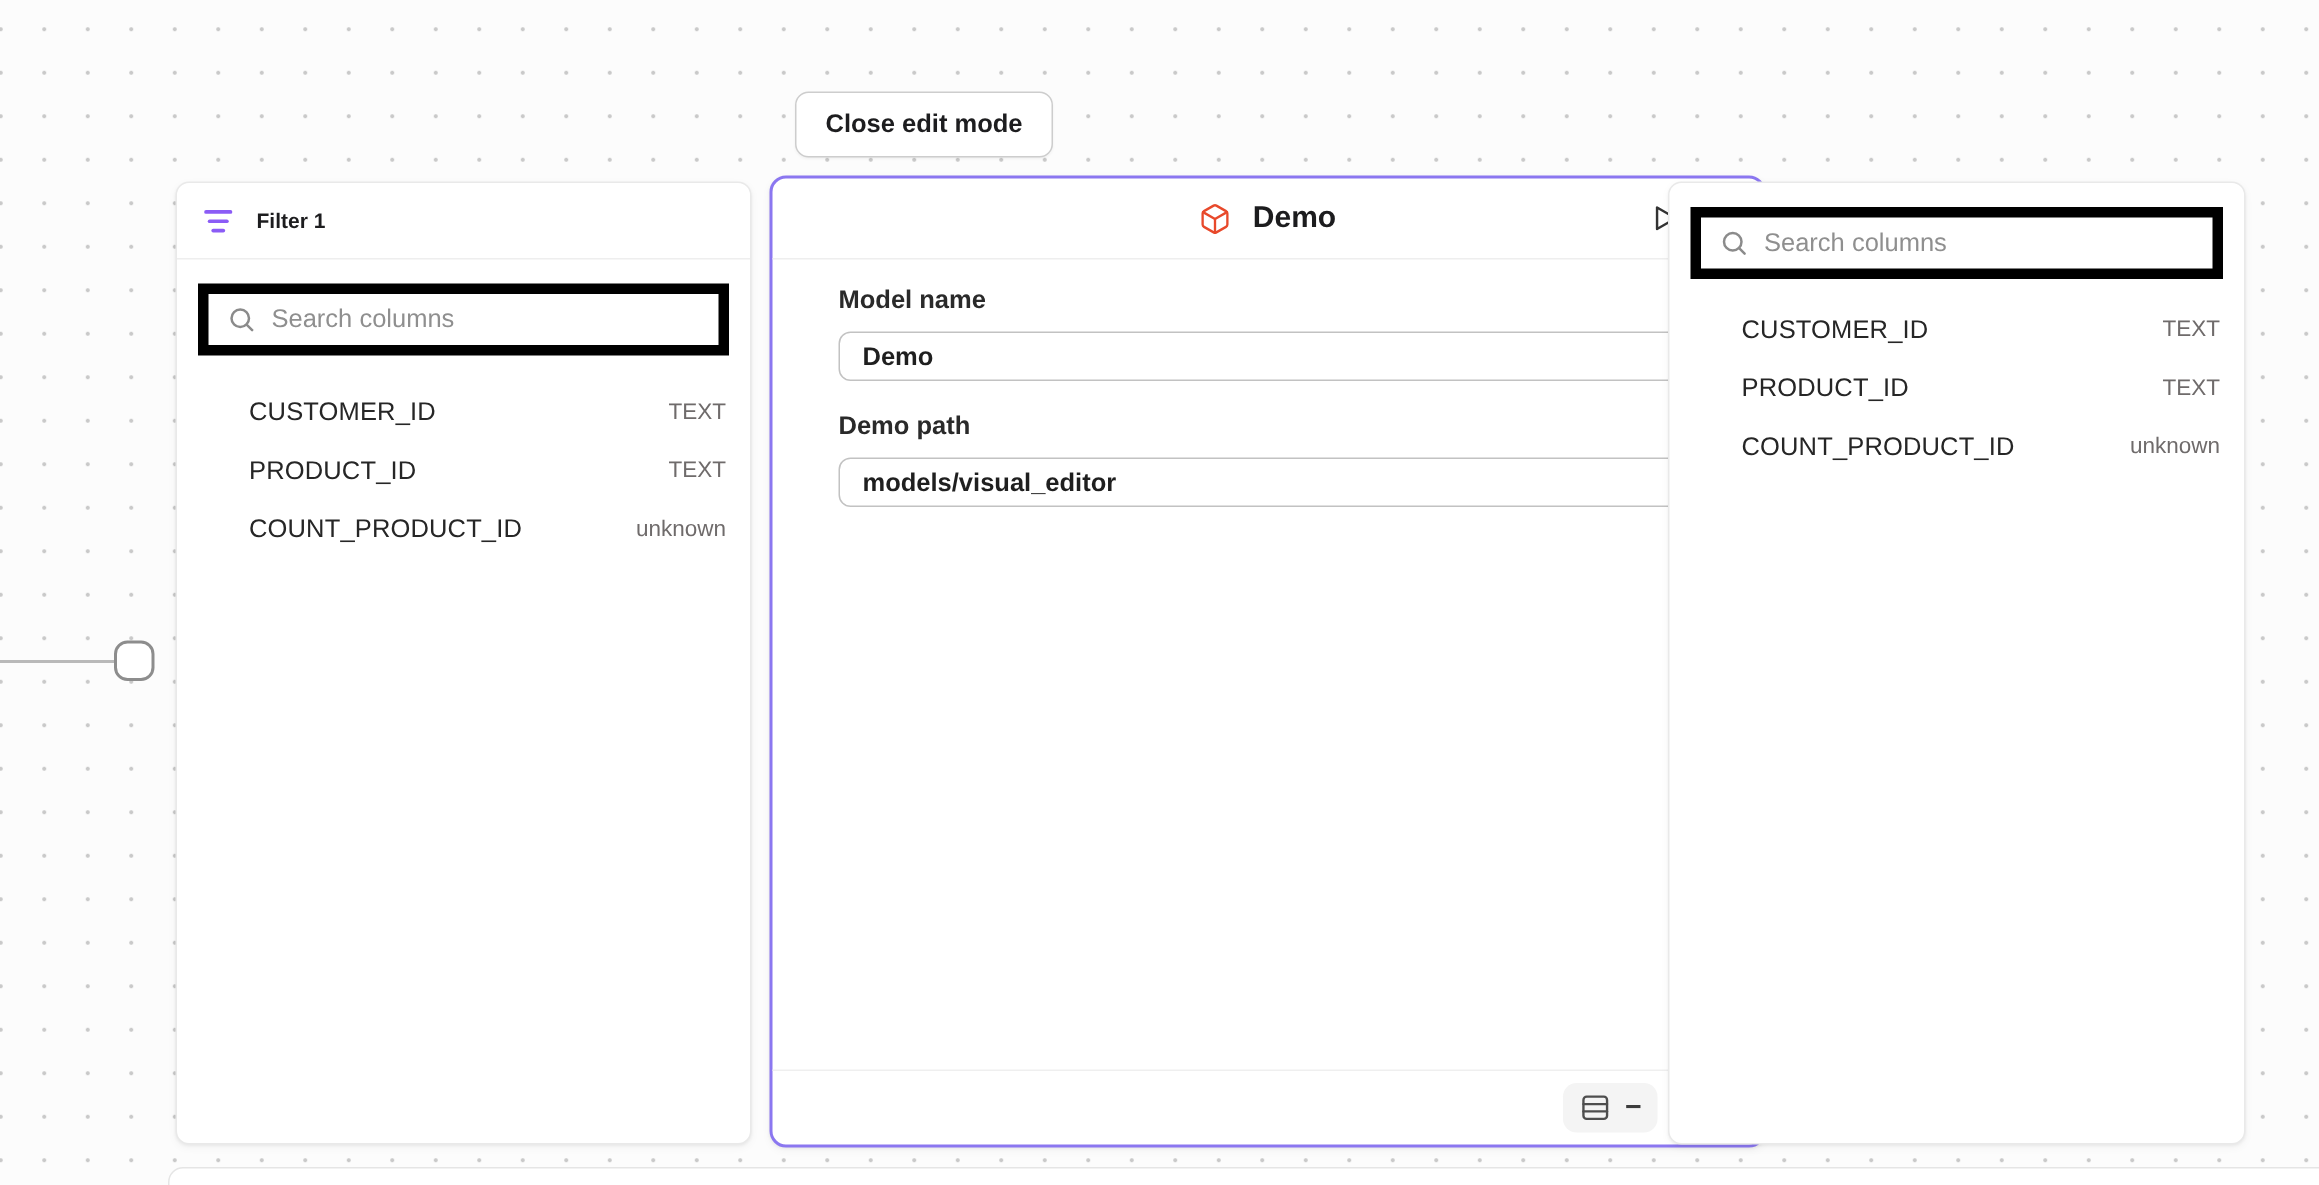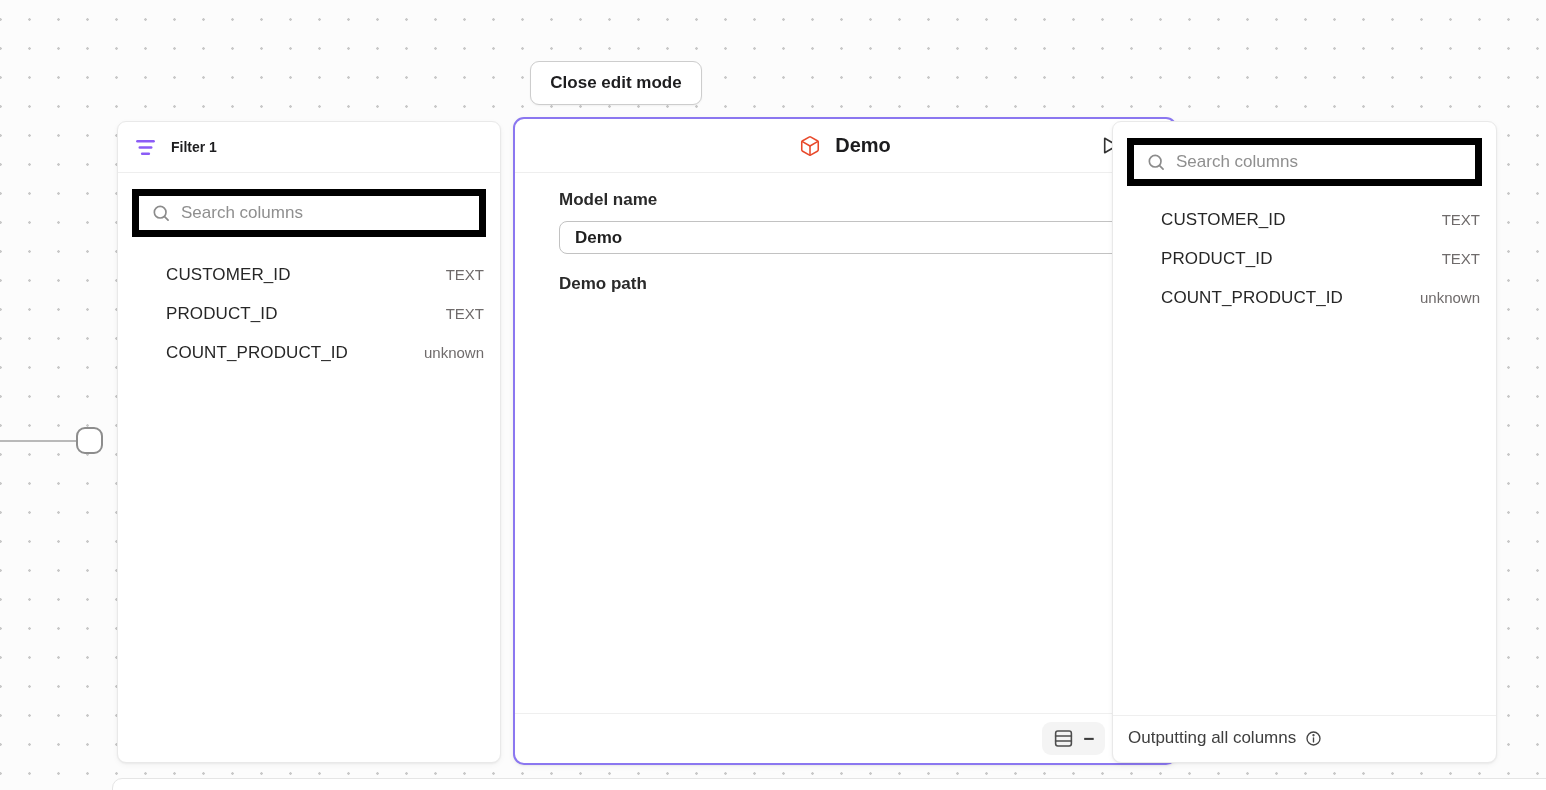--- a/index.html
+++ b/index.html
@@ -205,20 +205,28 @@
           </svg>
         </span>
       </span>
     </div>
   </div>
   <div class="model-body">
     <div class="field-label">Model name</div>
     <input class="text-input" type="text" value="Demo" style="">
     <div class="field-gap"></div>
     <div class="field-label">Demo path</div>
+    <div class="select-input">
+      <span>models/visual_editor</span>
+      <span>
+        <svg width="16" height="16" viewBox="0 0 24 24" fill="none" stroke="#5c5c5c" stroke-width="2" stroke-linecap="round" stroke-linejoin="round">
+          <path d="M6 9l6 6 6-6"></path>
+        </svg>
+      </span>
+    </div>
   </div>
   <div class="model-footer">
     <div class="stat-pill">
       <span>
         <svg width="21" height="21" viewBox="0 0 24 24" fill="none" stroke="#4e4e4e" stroke-width="1.8" stroke-linecap="round">
           <rect x="3" y="3.5" width="18" height="17" rx="2.5"></rect>
           <line x1="3" y1="9.2" x2="21" y2="9.2"></line>
           <line x1="3" y1="14.8" x2="21" y2="14.8"></line>
         </svg>
       </span>
@@ -254,25 +262,15 @@
     </div>
     <div class="col-row">
       <span class="col-name">PRODUCT_ID</span>
       <span class="col-type">TEXT</span>
     </div>
     <div class="col-row">
       <span class="col-name">COUNT_PRODUCT_ID</span>
       <span class="col-type">unknown</span>
     </div>
   </div>
-  <div class="output-footer">
-    <span>Outputting all columns</span>
-    <span>
-      <svg width="19" height="19" viewBox="0 0 24 24" fill="none" stroke="#454545" stroke-width="1.7" stroke-linecap="round">
-        <circle cx="12" cy="12" r="8.2"></circle>
-        <line x1="12" y1="11.2" x2="12" y2="16.3"></line>
-        <circle cx="12" cy="7.9" r="0.6" fill="#454545"></circle>
-      </svg>
-    </span>
-  </div>
 </div>
 
 <div class="bottom-strip"></div>
 
 </body></html>

